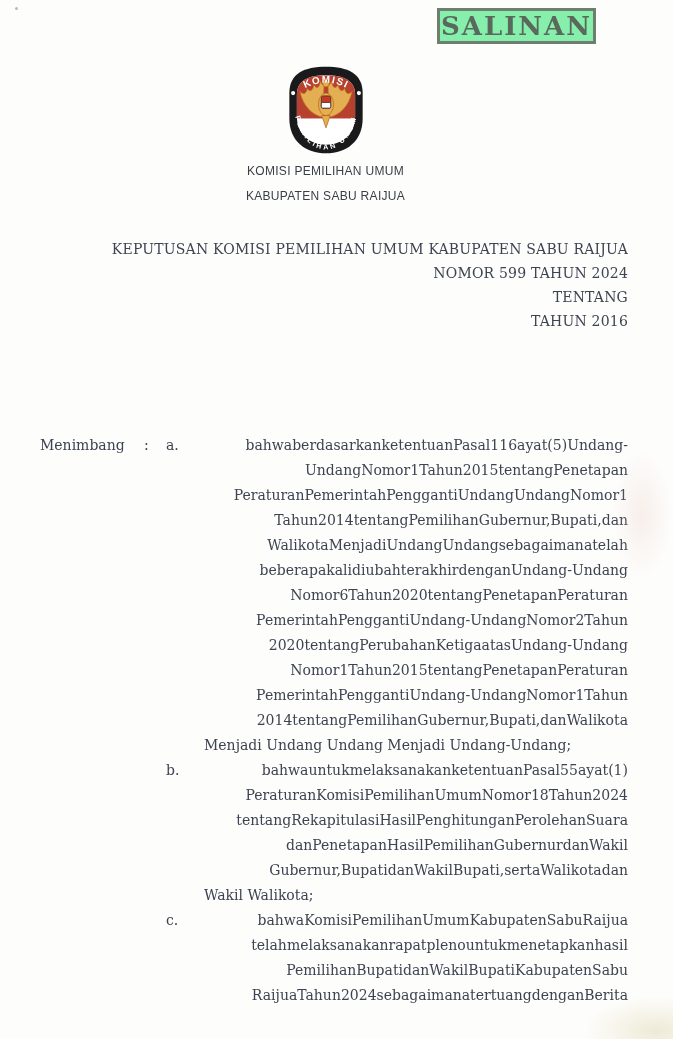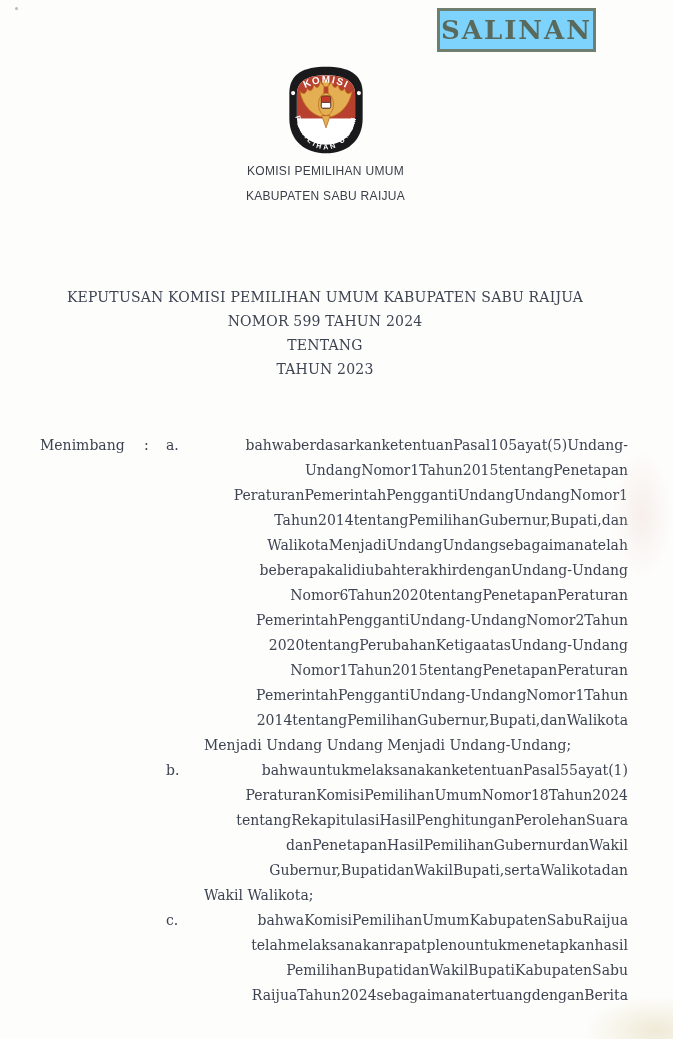--- a/index.html
+++ b/index.html
@@ -5,40 +5,40 @@
   html,body { margin:0; padding:0; background:#ffffff; }
   .page {
     position:relative; width:673px; height:1039px; margin:0 auto;
     background:#fdfdfb; overflow:hidden;
     font-family:"DejaVu Serif","Liberation Serif",serif;
     color:#3e4352;
   }
 
   
   .stamp {
-    position:absolute; left:437px; top:8px; width:159px; height:44px;
+    position:absolute; left:437px; top:8px; width:159px; height:36px;
     box-sizing:border-box; border:3px solid #6f7f6f;
     display:flex; align-items:center; justify-content:center;
     font-weight:700; font-size:26px; letter-spacing:2px;
-    color:#59695c; background:#7dd3fc;
+    color:#59695c; background:#86efac;
   }
 
   
   .logo-wrap { position:absolute; top:64px; left:0; width:651px; text-align:center; }
   .logo-wrap svg { width:94px; height:92px; }
   .letterhead {
     position:absolute; top:159px; left:0; width:651px; text-align:center;
     font-family:"Liberation Sans",sans-serif; font-size:12px; line-height:25px;
     color:#3a3e48; letter-spacing:0.3px;
   }
 
   
   .title {
-    position:absolute; top:237px; left:22px; width:606px; text-align:center;
-    font-size:14px; line-height:24px; letter-spacing:0.2px;margin-top:48px;
+    position:absolute; top:237px; left:22px; width:606px; text-align:right;
+    font-size:14px; line-height:24px; letter-spacing:0.2px;
   }
   .title .tline { white-space:pre-wrap; }
 
   .salutation {
     position:absolute; top:379px; left:22px; width:606px; text-align:center;
     font-size:14px; letter-spacing:0.2px;
   }
 
   
   .consider {
@@ -98,36 +98,36 @@
 
   <div class="letterhead">
     <div>KOMISI PEMILIHAN UMUM</div>
     <div>KABUPATEN SABU RAIJUA</div>
   </div>
 
   <div class="title">
     <div class="tline">KEPUTUSAN KOMISI PEMILIHAN UMUM KABUPATEN SABU RAIJUA</div>
     <div class="tline">NOMOR 599 TAHUN 2024</div>
     <div class="tline">TENTANG</div>
-    <div class="tline">TAHUN 2023</div>
+    <div class="tline">TAHUN 2016</div>
   </div>
 
 
   <div class="consider">
       <div class="c-row">
         <div class="c-lab">Menimbang</div>
         <div class="c-col">:</div>
         <div class="c-mk">a.</div>
         <div class="c-bd">
           <div class="jline">
             <span>bahwa</span>
             <span>berdasarkan</span>
             <span>ketentuan</span>
             <span>Pasal</span>
-            <span>105</span>
+            <span>116</span>
             <span>ayat</span>
             <span>(5)</span>
             <span>Undang-</span>
           </div>
           <div class="jline">
             <span>Undang</span>
             <span>Nomor</span>
             <span>1</span>
             <span>Tahun</span>
             <span>2015</span>

